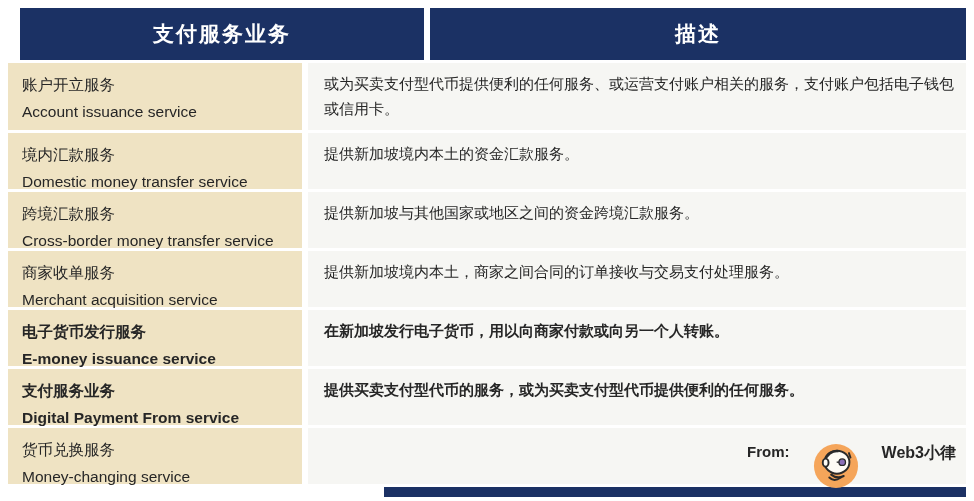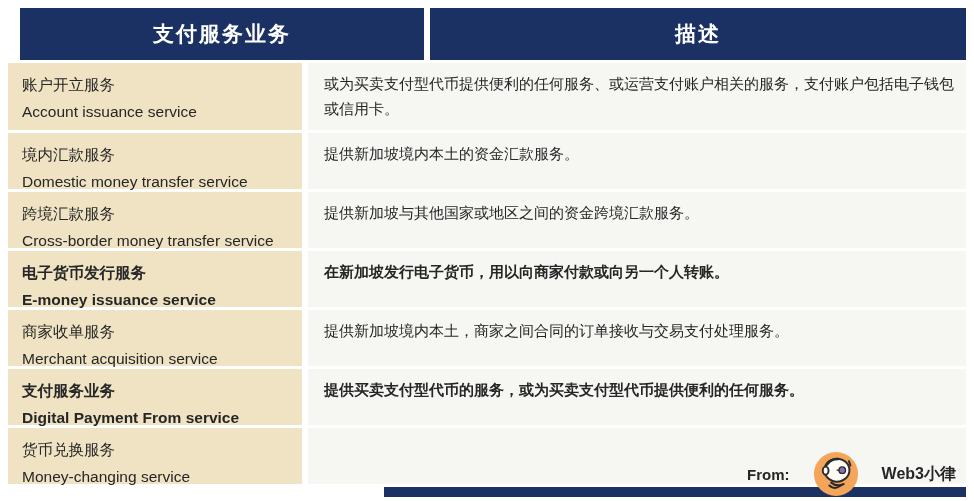--- a/index.html
+++ b/index.html
@@ -38,22 +38,22 @@
   }
   .row{height:56px;}
   .row:first-child{height:67px;}
   .zh,.en{font-size:15.5px;line-height:27px;font-weight:400;}
   .desc{font-size:15px;line-height:25px;font-weight:400;}
   .row.bold .zh,.row.bold .en,.row.bold .desc{font-weight:700;}
   .strip-row{height:10px;}
   .strip-spacer{width:370px;}
   .strip-bar{flex:1;background:var(--header-bg);}
   .attribution{
-    position:absolute;right:10px;top:23px;
-    display:flex;align-items:center;gap:23px;
+    position:absolute;right:10px;top:15px;
+    display:flex;align-items:flex-start;gap:23px;
   }
   .from-label{font-size:15px;font-weight:700;}
   .brand-name{font-size:16px;font-weight:700;}
   .logo{width:46px;height:46px;display:block;}
 </style>
 </head>
 <body>
 
 <div class="table-wrap">
 
@@ -86,37 +86,37 @@
   <div class="row">
     <div class="cell left">
       <div class="zh">跨境汇款服务</div>
       <div class="en">Cross-border money transfer service</div>
     </div>
     <div class="cell right">
       <div class="desc">提供新加坡与其他国家或地区之间的资金跨境汇款服务。</div>
     </div>
   </div>
 
+  <div class="row">
+    <div class="cell left">
+      <div class="zh">商家收单服务</div>
+      <div class="en">Merchant acquisition service</div>
+    </div>
+    <div class="cell right">
+      <div class="desc">提供新加坡境内本土，商家之间合同的订单接收与交易支付处理服务。</div>
+    </div>
+  </div>
+
   <div class="row bold">
     <div class="cell left">
       <div class="zh">电子货币发行服务</div>
       <div class="en">E-money issuance service</div>
     </div>
     <div class="cell right">
       <div class="desc">在新加坡发行电子货币，用以向商家付款或向另一个人转账。</div>
-    </div>
-  </div>
-
-  <div class="row">
-    <div class="cell left">
-      <div class="zh">商家收单服务</div>
-      <div class="en">Merchant acquisition service</div>
-    </div>
-    <div class="cell right">
-      <div class="desc">提供新加坡境内本土，商家之间合同的订单接收与交易支付处理服务。</div>
     </div>
   </div>
 
   <div class="row bold">
     <div class="cell left">
       <div class="zh">支付服务业务</div>
       <div class="en">Digital Payment From service</div>
     </div>
     <div class="cell right">
       <div class="desc">提供买卖支付型代币的服务，或为买卖支付型代币提供便利的任何服务。</div>

